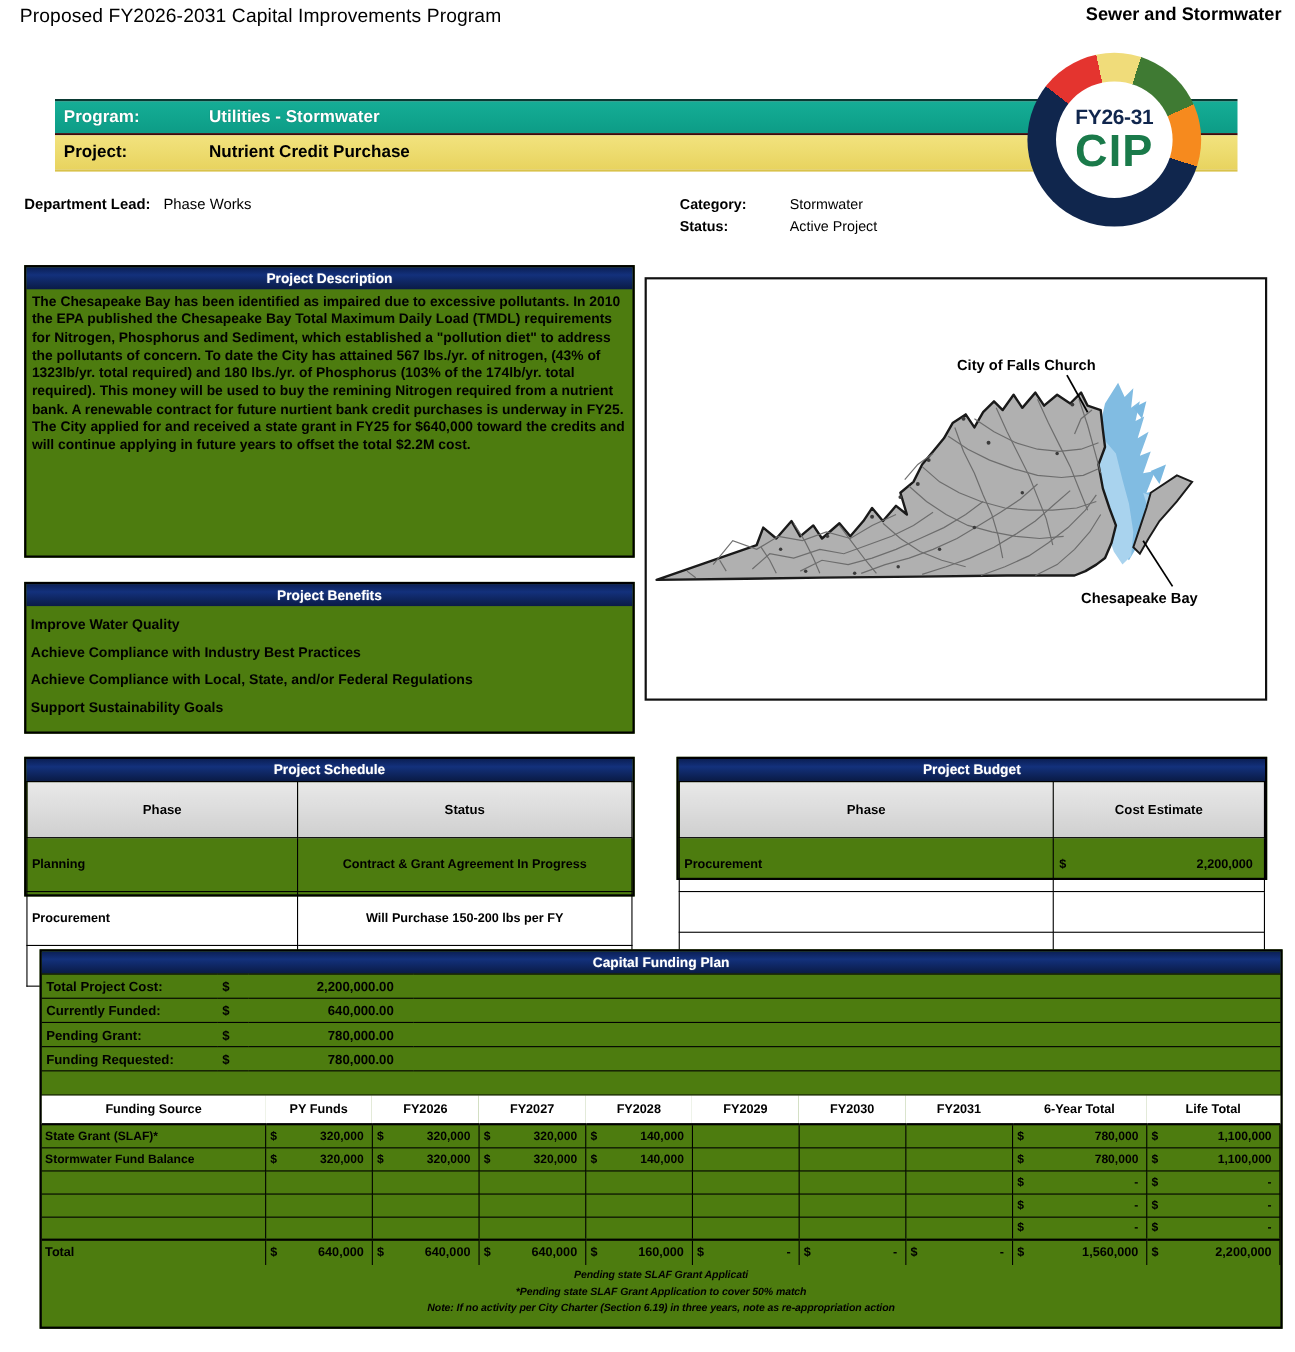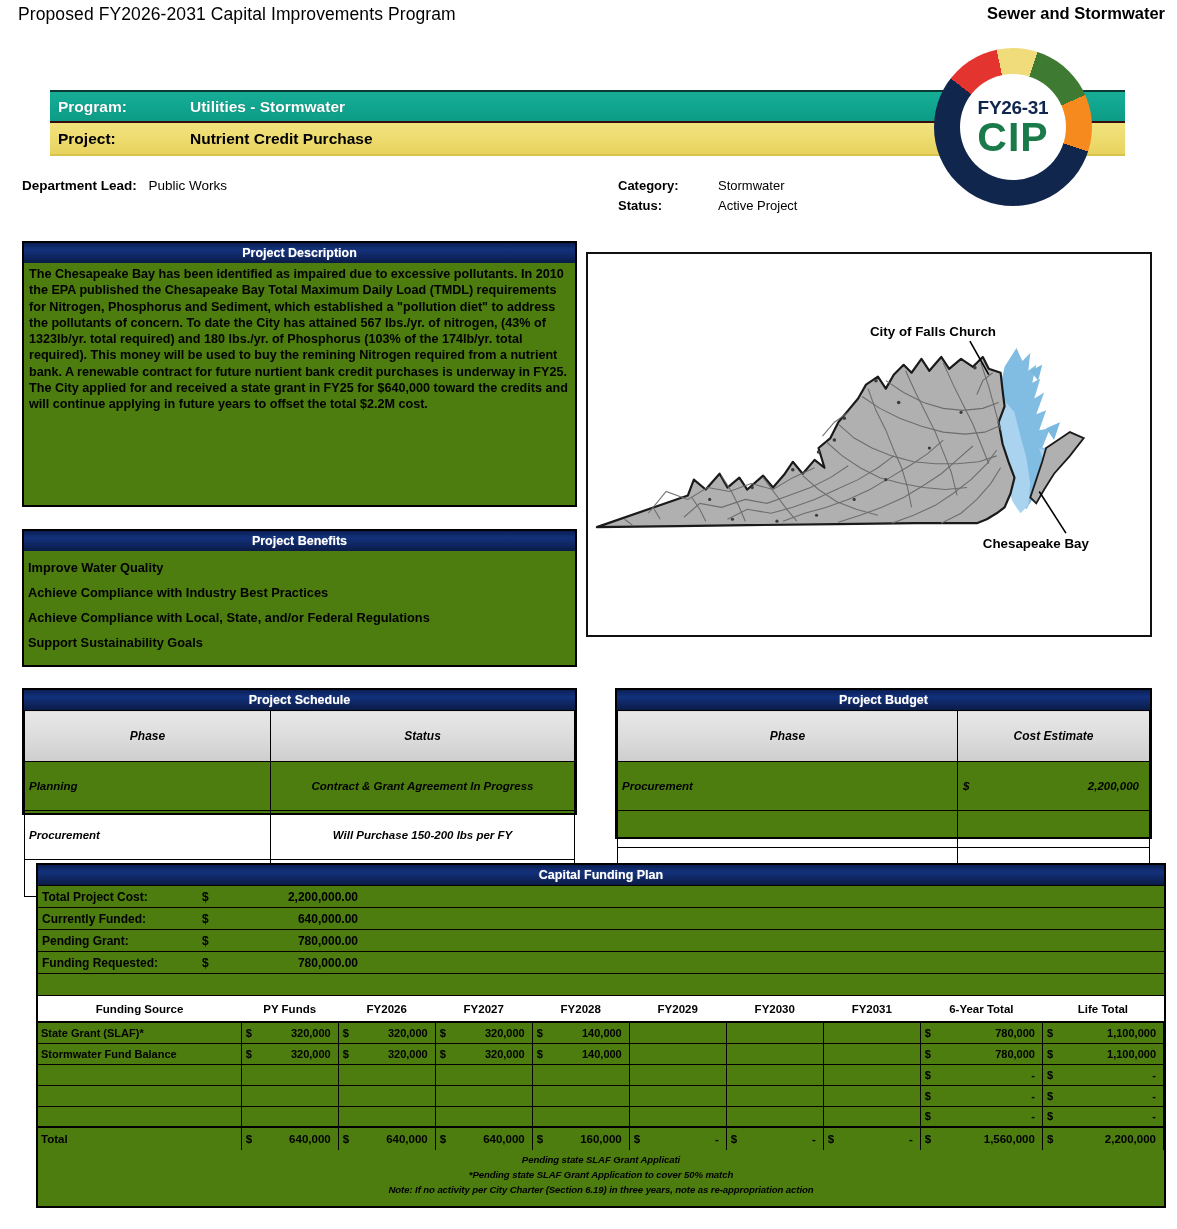--- a/index.html
+++ b/index.html
@@ -139,35 +139,34 @@
   }
   #map-box svg { display: block; width: 100%; height: 100%; }
 
   
   table.t { border-collapse: collapse; width: 100%; }
   table.t th, table.t td {
     border: 1px solid #000;
     font-size: 11.5px;
     padding: 18px 4px;
     height: 21px;
-    font-style: italic;
   }
   table.t th {
     background: linear-gradient(180deg,#e8e8e8 0%, #dcdcdc 50%, #cfcfcf 100%);
     font-weight: 700; font-size: 12px;
     height: 30px;
     text-shadow: 0 0 1px rgba(255,255,255,.6);
   }
 
   #schedule { left: 22px; top: 688px; width: 555px; height: 127px; }
   #schedule .sec-body { padding: 0; }
   #schedule td.ph { width: 246px; text-align: left; font-weight: 600; }
   #schedule td.st { text-align: center; font-weight: 600; }
 
-  #budget { left: 615px; top: 688px; width: 537px; height: 151px; }
+  #budget { left: 615px; top: 688px; width: 537px; height: 112px; }
   #budget .sec-body { padding: 0; }
   #budget td.ph { width: 340px; text-align: left; font-weight: 700; }
   #budget td.ce { text-align: right; font-weight: 700; position: relative; padding-right: 10px; }
   #budget td.ce .dol { position: absolute; left: 5px; font-weight: 700; }
 
   
   #cfp { left: 36px; top: 863px; width: 1130px; height: 345px; }
   #cfp .sec-body { padding: 0; }
 
   table.summary { border-collapse: collapse; width: 100%; }
@@ -228,21 +227,21 @@
   <div class="cip-logo">
     <div class="ring"></div>
     <div class="hole">
       <div class="fy">FY26-31</div>
       <div class="cip">CIP</div>
     </div>
   </div>
 
   <div class="meta-left">
     <span>Department Lead:</span>
-    <span class="v">Public Works</span>
+    <span class="v">Phase Works</span>
   </div>
   <div class="meta-right">
     <div class="row">
       <div class="k">Category:</div>
       <div class="v">Stormwater</div>
     </div>
     <div class="row">
       <div class="k">Status:</div>
       <div class="v">Active Project</div>
     </div>

